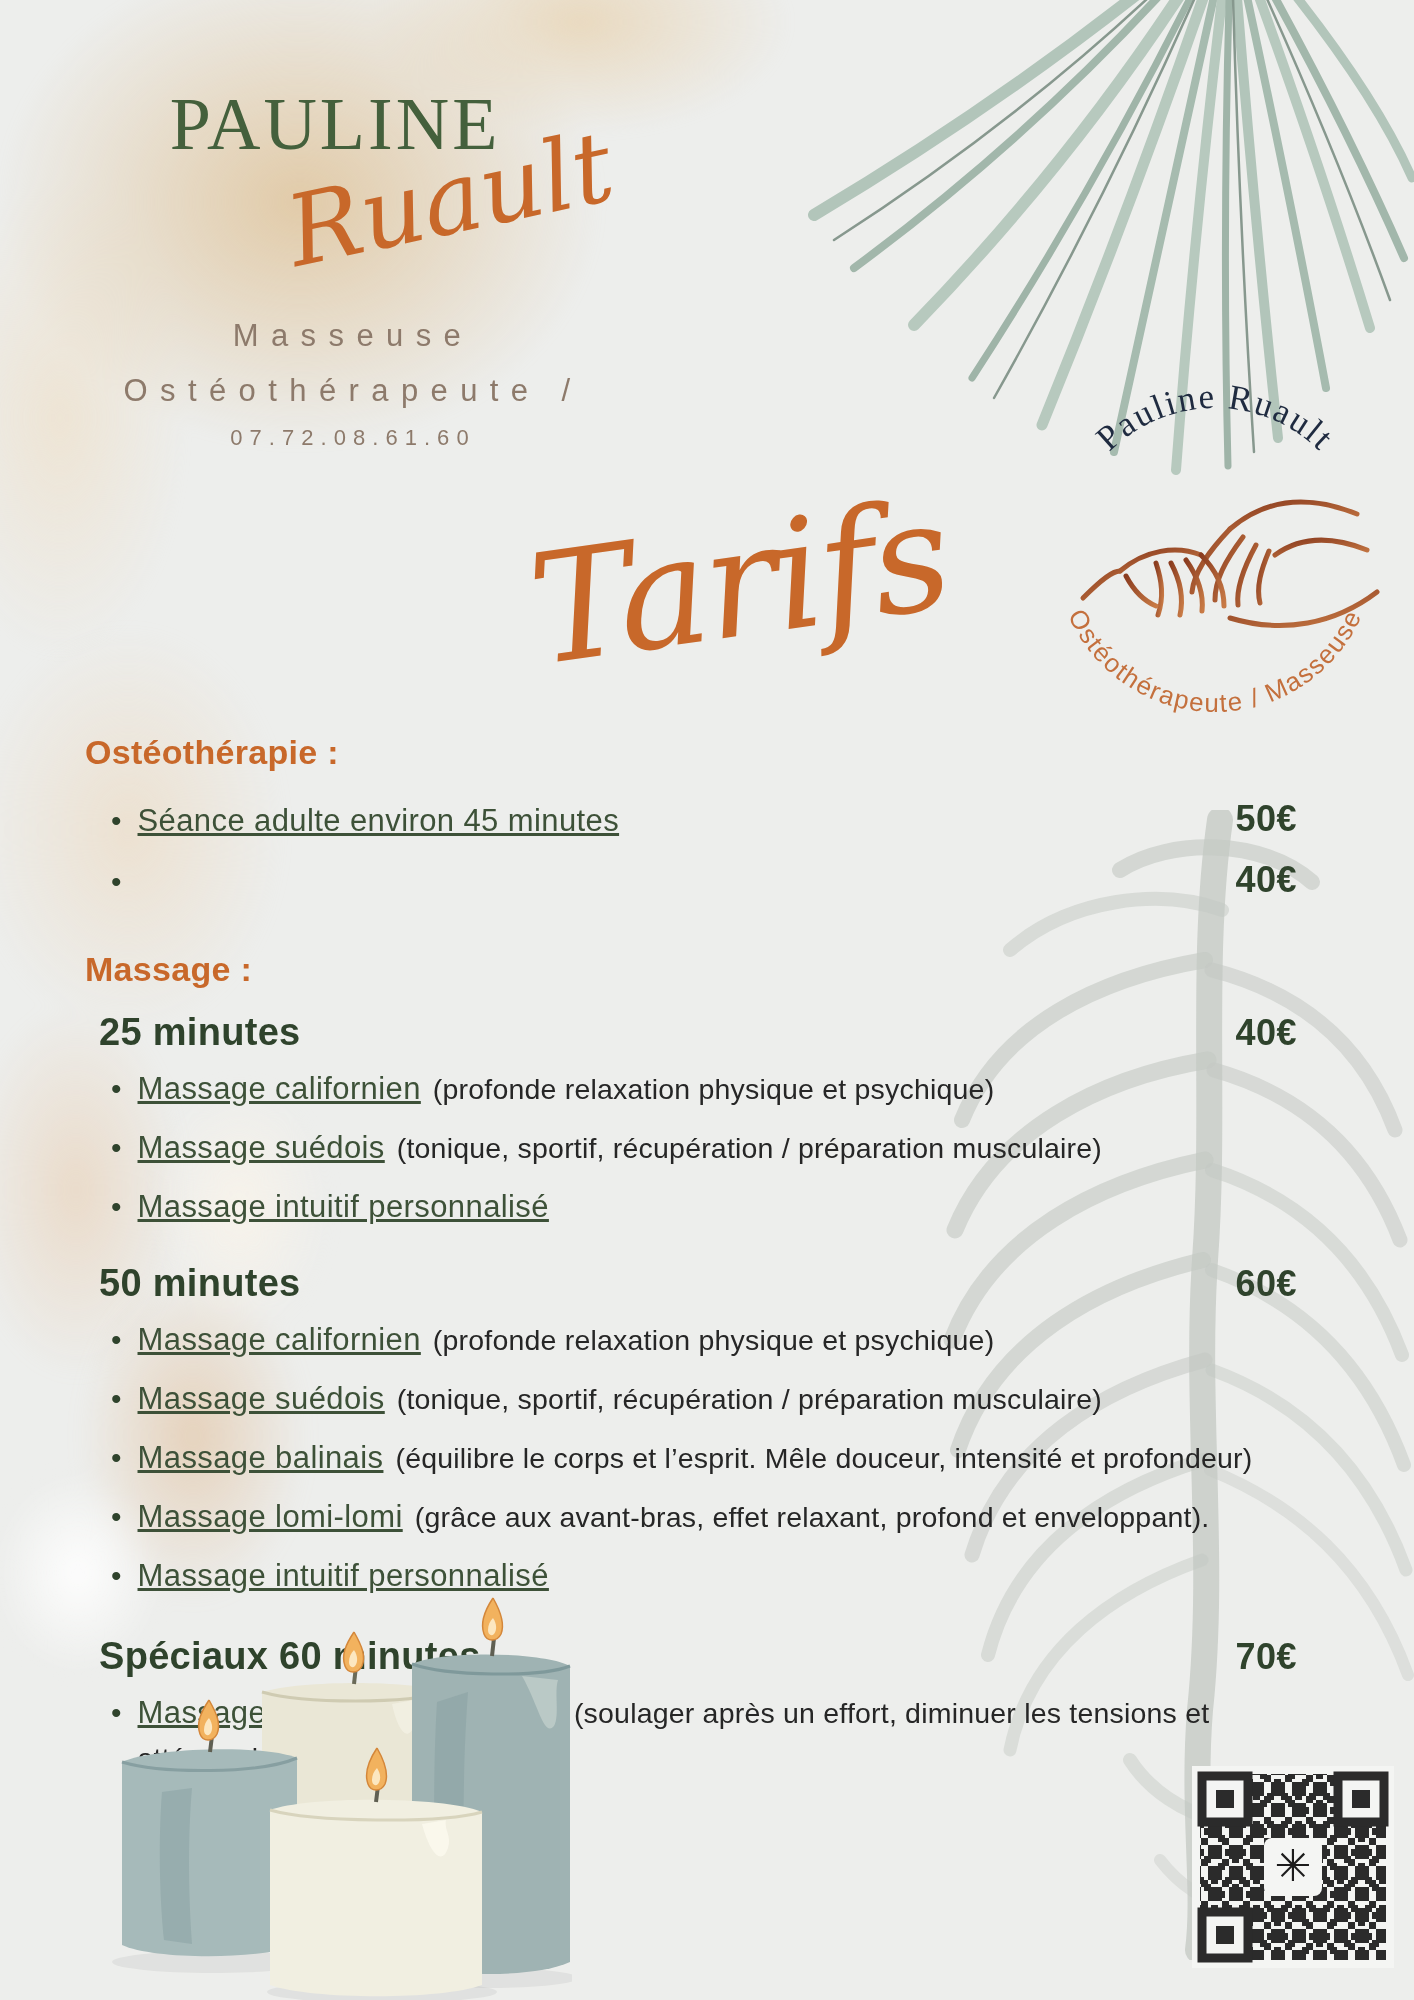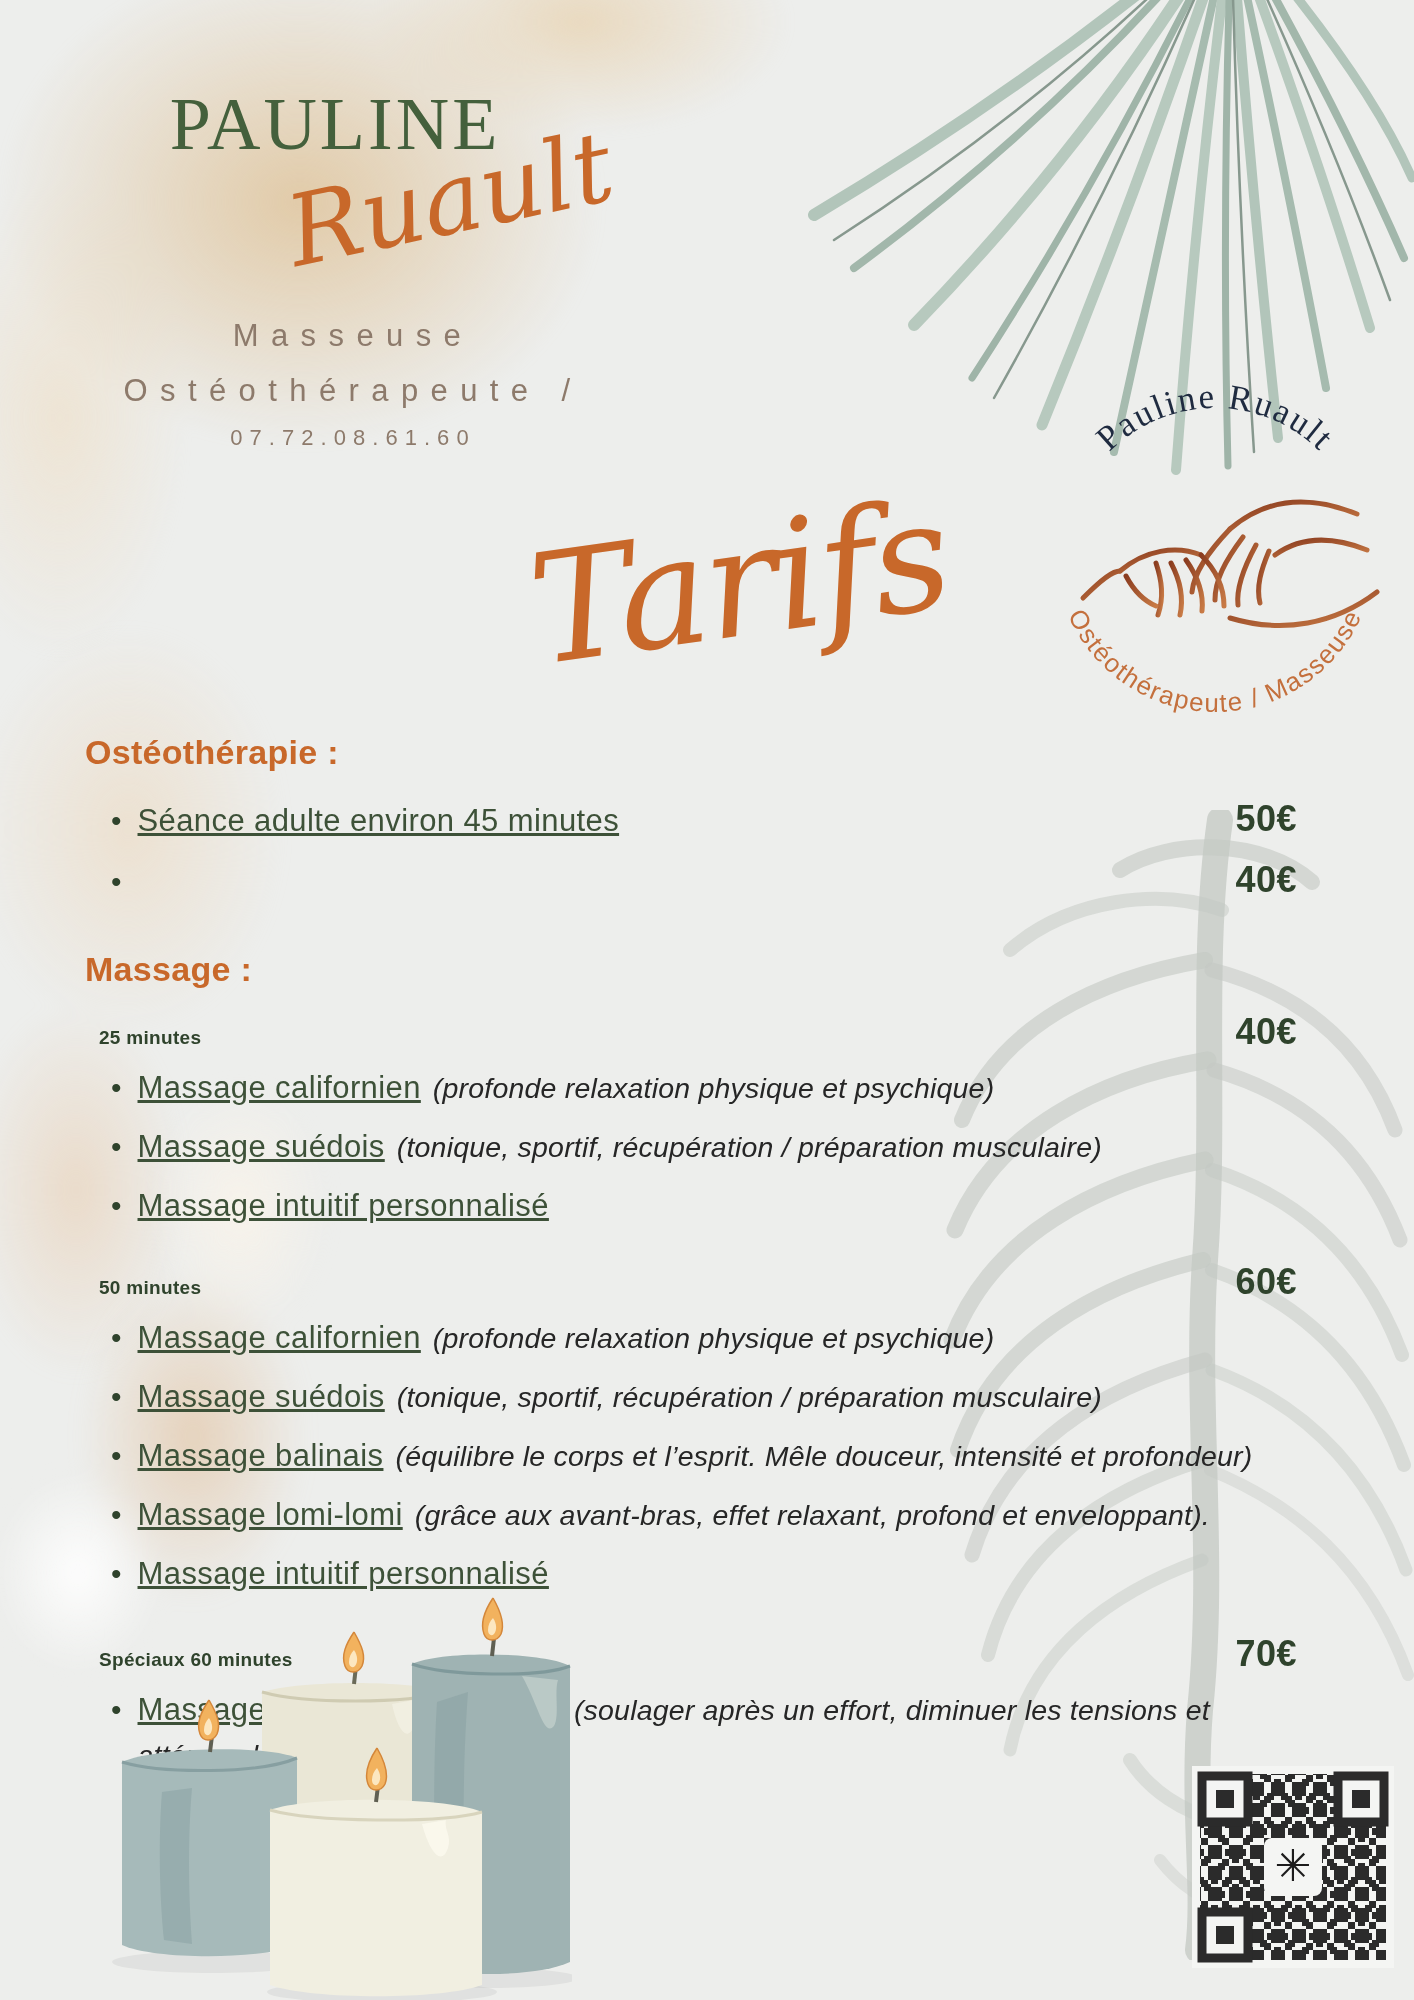--- a/index.html
+++ b/index.html
@@ -45,27 +45,27 @@
   
   #menu-root{position:absolute;left:85px;top:733px;width:1212px;}
   .section-heading{font-weight:bold;font-size:34px;color:#c8682a;letter-spacing:.3px;}
   .sec-osteotherapie .section-heading{margin-bottom:26px;}
   .sec-massages{margin-top:48px;}
   .sec-massages .section-heading{margin-bottom:10px;}
   .group-head{display:flex;align-items:baseline;padding-left:14px;margin-top:22px;margin-bottom:14px;}
   .menu-group{margin-bottom:30px;}
   .menu-group:last-child{margin-bottom:0;}
   .sec-massages .menu-group:nth-child(4) .group-head{margin-top:34px;}
-  .group-label{font-weight:bold;font-size:19px;color:#2f432c;letter-spacing:.3px;}
+  .group-label{font-weight:bold;font-size:38px;color:#2f432c;letter-spacing:.3px;}
   .group-price,.item-price{font-weight:bold;font-size:36px;color:#2f432c;margin-left:auto;letter-spacing:.5px;text-align:center;}
   .item-row{display:flex;align-items:baseline;padding-left:26px;margin-bottom:13px;line-height:41px;}
   .bullet{color:#2f432c;font-size:30px;margin-right:16px;flex:0 0 auto;}
   .item-content{flex:1 1 auto;}
   .item-name{font-size:31px;color:#3d5138;letter-spacing:.4px;text-decoration:underline;}
-  .item-desc{font-style:italic;font-size:28.5px;color:#262626;margin-left:12px;letter-spacing:.2px;}
+  .item-desc{font-size:28.5px;color:#262626;margin-left:12px;letter-spacing:.2px;}
 
   
   .candles{position:absolute;left:92px;top:1592px;width:480px;height:410px;}
 
   
   .qr{position:absolute;left:1194px;top:1768px;width:198px;height:198px;
       background:#f4f5f3;box-shadow:0 0 0 2px #f4f5f3;}
 </style>
 </head>
 <body>

